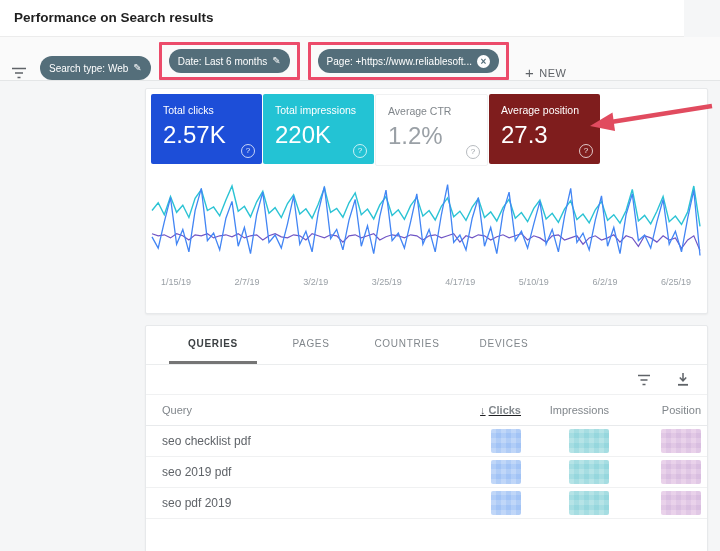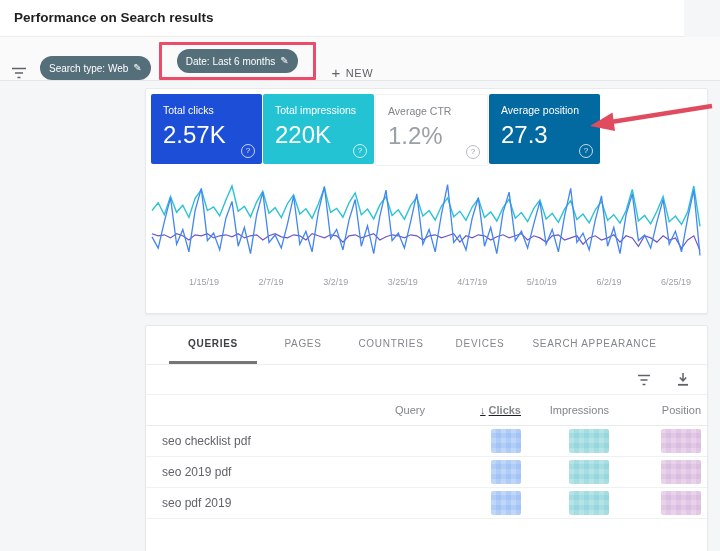--- a/index.html
+++ b/index.html
@@ -14,21 +14,21 @@
   
   .filterbar{position:absolute;left:0;top:37px;width:720px;height:43px;background:#fafafa;
              border-bottom:1px solid #e4e6e7;display:flex;align-items:flex-end;}
   .funnel{margin-left:11px;flex:0 0 auto;}
   .chip{display:inline-flex;align-items:center;gap:5px;height:24px;padding:0 9px;
         background:#546e7a;color:#fff;border-radius:12px;font-size:10px;white-space:nowrap;cursor:pointer;}
   .chip .pencil{font-size:10px;line-height:1;}
   .chip .xcirc{width:13px;height:13px;border-radius:50%;background:#fff;color:#546e7a;
                font-size:10px;font-weight:bold;line-height:13px;text-align:center;}
   .chip1{margin-left:13px;}
-  .anno-box{display:inline-flex;border:3px solid #ec4b6a;padding:4px 15px;margin-left:8px;border-radius:1px;}
+  .anno-box{display:inline-flex;border:3px solid #ec4b6a;padding:4px 7px;margin-left:8px;border-radius:1px;}
   .new-btn{display:inline-flex;align-items:center;gap:5px;margin-left:16px;color:#5f6368;
            font-size:11px;letter-spacing:.5px;cursor:pointer;}
   .new-btn .plus{font-size:15px;line-height:1;}
 
   
   .panel{position:absolute;background:#fff;border:1px solid #e7e9eb;border-radius:2px;
          box-shadow:0 1px 2px rgba(0,0,0,.05);}
   .chart-panel{left:145px;top:88px;width:561px;height:224px;}
   .cards{position:absolute;left:5px;top:5px;display:flex;gap:1px;}
   .mcard{position:relative;width:111px;height:70px;border-radius:2px;color:#fff;cursor:pointer;}
@@ -36,38 +36,38 @@
   .mcard .mvalue{position:absolute;left:12px;top:27px;font-size:24px;font-weight:400;}
   .mcard .help{position:absolute;right:7px;bottom:6px;width:12px;height:12px;border-radius:50%;
                border:1px solid rgba(255,255,255,.75);color:rgba(255,255,255,.9);
                font-size:8px;line-height:12px;text-align:center;}
   .mcard.unselected{background:#fff;border:1px solid #f0f1f2;color:#80868b;}
   .mcard.unselected .mvalue{color:#9aa0a6;}
   .mcard.unselected .help{border-color:#b7bbbf;color:#9aa0a6;}
   .chart-svg{position:absolute;left:5px;top:80px;}
   .xaxis{position:absolute;left:5px;top:188px;width:550px;display:flex;
          justify-content:space-between;padding:0 10px;box-sizing:border-box;}
-  .xaxis span{font-size:9px;color:#9aa0a6;margin-left:28px;}
+  .xaxis span{font-size:9px;color:#9aa0a6;}
 
   
   .table-panel{left:145px;top:325px;width:561px;height:230px;}
   .tabs{display:flex;align-items:stretch;height:38px;border-bottom:1px solid #ebedee;
-        gap:16px;padding-left:23px;}
+        gap:24px;padding-left:23px;}
   .tab{display:flex;align-items:center;justify-content:center;font-size:10px;letter-spacing:.7px;
        color:#80868b;border-bottom:3px solid transparent;box-sizing:border-box;cursor:pointer;}
   .tab.active{color:#3c4043;border-bottom-color:#757575;font-weight:bold;}
   .t-queries{width:88px;}.t-pages{width:60px;}.t-countries{width:84px;}
   .t-devices{width:62px;}.t-search{width:135px;}
   .table-toolbar{height:29px;border-bottom:1px solid #f0f1f2;display:flex;align-items:center;
                  justify-content:flex-end;gap:26px;padding-right:18px;}
   .tool-icon{cursor:pointer;display:inline-flex;}
   .tgrid{display:grid;grid-template-columns:1fr 96px 88px 92px;align-items:center;
          padding:0 6px 0 16px;box-sizing:border-box;}
   .thead{height:31px;border-bottom:1px solid #e8eaec;}
-  .thead span{font-size:11px;color:#80868b;text-align:right;}
+  .thead span{font-size:11px;color:#80868b;}
   .thead .num{text-align:right;}
   .thead .clicks-h{color:#202124;font-weight:bold;text-decoration:underline;}
   .thead .sort{color:#5f6368;font-weight:normal;margin-right:3px;}
   .trow{height:31px;border-bottom:1px solid #f0f1f2;}
   .trow .query{font-size:12px;color:#5f6368;cursor:pointer;}
   .trow .num{text-align:right;}
   .blur{display:inline-block;height:24px;border-radius:2px;vertical-align:middle;}
   .b-clicks{width:30px;background:
      repeating-linear-gradient(90deg,#d9e7fb 0 5px,#c7dcf9 5px 10px),
      repeating-linear-gradient(0deg,#e2edfc 0 5px,#cfe2fb 5px 10px);background-blend-mode:multiply;}
@@ -102,20 +102,26 @@
       <span class="pencil">✎</span>
     </span>
 
     <span class="anno-box">
       <span class="chip">
         <span>Date: Last 6 months</span>
         <span class="pencil">✎</span>
       </span>
     </span>
 
+    <span class="anno-box">
+      <span class="chip">
+        <span>Page: +https://www.reliablesoft...</span>
+        <span class="xcirc">×</span>
+      </span>
+    </span>
 
     <span class="new-btn">
       <span class="plus">+</span>
       <span>NEW</span>
     </span>
   </div>
 
   <div class="panel chart-panel">
     <div class="cards">
       <div class="mcard" style="background:#1d4ed8">
@@ -126,21 +132,21 @@
       <div class="mcard" style="background:#23c3d4">
         <div class="mlabel">Total impressions</div>
         <div class="mvalue">220K</div>
         <div class="help">?</div>
       </div>
       <div class="mcard unselected">
         <div class="mlabel">Average CTR</div>
         <div class="mvalue">1.2%</div>
         <div class="help">?</div>
       </div>
-      <div class="mcard" style="background:#0369a1">
+      <div class="mcard" style="background:#7f1d1d">
         <div class="mlabel">Average position</div>
         <div class="mvalue">27.3</div>
         <div class="help">?</div>
       </div>
     </div>
 
     <svg class="chart-svg" id="chart" width="550" height="102" viewBox="0 0 550 102">
         <polyline points="1.0,41.5 7.2,33.8 13.3,45.7 19.5,27.5 25.6,43.3 31.8,36.3 37.9,48.5 44.1,29.3 50.3,20.5 56.4,41.5 62.6,38.0 68.7,46.8 74.9,31.0 81.0,17.0 87.2,42.2 93.4,37.3 99.5,47.8 105.7,32.8 111.8,22.3 118.0,44.3 124.1,38.7 130.3,48.5 136.5,34.5 142.6,25.8 148.8,45.0 154.9,39.8 161.1,49.2 167.2,35.2 173.4,18.8 179.6,43.3 185.7,39.4 191.9,48.2 198.0,33.8 204.2,24.0 210.3,45.7 216.5,40.1 222.7,49.9 228.8,35.9 235.0,27.5 241.1,46.4 247.3,40.8 253.4,50.3 259.6,36.6 265.8,28.2 271.9,47.1 278.1,41.5 284.2,51.0 290.4,37.3 296.6,28.9 302.7,47.8 308.9,42.2 315.0,51.3 321.2,38.0 327.3,29.6 333.5,48.5 339.7,42.9 345.8,52.0 352.0,38.7 358.1,30.3 364.3,49.2 370.4,43.6 376.6,52.7 382.8,39.4 388.9,31.0 395.1,49.9 401.2,44.3 407.4,53.4 413.5,40.1 419.7,31.7 425.9,50.6 432.0,45.0 438.2,53.8 444.3,40.8 450.5,32.4 456.6,51.3 462.8,45.7 469.0,54.1 475.1,41.5 481.3,20.5 487.4,52.0 493.6,46.4 499.7,54.8 505.9,42.2 512.1,27.5 518.2,52.7 524.4,47.1 530.5,55.5 536.7,42.9 542.8,17.0 549.0,57.3" fill="none" stroke="#2bc3d4" stroke-width="1.4"></polyline>
         <polyline points="1.0,64.7 7.2,66.8 13.3,65.8 19.5,68.9 25.6,64.7 31.8,66.8 37.9,71.0 44.1,65.8 50.3,66.8 56.4,64.7 62.6,68.9 68.7,66.8 74.9,65.8 81.0,67.8 87.2,64.7 93.4,68.9 99.5,66.8 105.7,65.8 111.8,71.0 118.0,66.8 124.1,64.7 130.3,67.8 136.5,68.9 142.6,65.8 148.8,66.8 154.9,71.0 161.1,64.7 167.2,66.8 173.4,68.9 179.6,65.8 185.7,66.8 191.9,73.1 198.0,66.8 204.2,65.8 210.3,68.9 216.5,66.8 222.7,64.7 228.8,71.0 235.0,67.8 241.1,65.8 247.3,66.8 253.4,68.9 259.6,65.8 265.8,66.8 271.9,71.0 278.1,66.8 284.2,65.8 290.4,68.9 296.6,66.8 302.7,64.7 308.9,73.1 315.0,66.8 321.2,68.9 327.3,65.8 333.5,66.8 339.7,71.0 345.8,67.8 352.0,65.8 358.1,68.9 364.3,66.8 370.4,64.7 376.6,71.0 382.8,66.8 388.9,68.9 395.1,73.1 401.2,66.8 407.4,65.8 413.5,71.0 419.7,68.9 425.9,66.8 432.0,75.2 438.2,68.9 444.3,66.8 450.5,71.0 456.6,68.9 462.8,65.8 469.0,73.1 475.1,66.8 481.3,68.9 487.4,77.3 493.6,66.8 499.7,68.9 505.9,73.1 512.1,66.8 518.2,71.0 524.4,68.9 530.5,79.4 536.7,71.0 542.8,66.8 549.0,81.5" fill="none" stroke="#7056c5" stroke-width="1.2"></polyline>
         <polyline points="1.0,67.9 7.2,79.1 13.3,52.9 19.5,28.7 25.6,75.3 31.8,60.4 37.9,82.8 44.1,41.7 50.3,19.3 56.4,71.6 62.6,64.1 68.7,80.9 74.9,49.2 81.0,32.4 87.2,77.2 93.4,58.5 99.5,84.7 105.7,45.5 111.8,23.1 118.0,73.5 124.1,66.0 130.3,79.1 136.5,54.8 142.6,26.8 148.8,75.3 154.9,62.3 161.1,82.8 167.2,43.6 173.4,17.5 179.6,69.7 185.7,60.4 191.9,80.9 198.0,51.1 204.2,30.5 210.3,77.2 216.5,56.7 222.7,84.7 228.8,47.3 235.0,21.2 241.1,71.6 247.3,64.1 253.4,79.1 259.6,52.9 265.8,24.9 271.9,75.3 278.1,60.4 284.2,82.8 290.4,45.5 296.6,15.6 302.7,73.5 308.9,66.0 315.0,80.9 321.2,49.2 327.3,28.7 333.5,77.2 339.7,58.5 345.8,84.7 352.0,43.6 358.1,23.1 364.3,71.6 370.4,62.3 376.6,79.1 382.8,54.8 388.9,32.4 395.1,75.3 401.2,60.4 407.4,82.8 413.5,47.3 419.7,19.3 425.9,73.5 432.0,64.1 438.2,80.9 444.3,51.1 450.5,26.8 456.6,77.2 462.8,58.5 469.0,84.7 475.1,45.5 481.3,24.9 487.4,71.6 493.6,66.0 499.7,79.1 505.9,52.9 512.1,30.5 518.2,75.3 524.4,62.3 530.5,82.8 536.7,49.2 542.8,21.2 549.0,86.5" fill="none" stroke="#4285f4" stroke-width="1.3"></polyline>
@@ -157,21 +163,20 @@
         <span>6/25/19</span>
       </div>
   </div>
 
   <div class="panel table-panel">
     <div class="tabs">
       <div class="tab t-queries active">QUERIES</div>
       <div class="tab t-pages">PAGES</div>
       <div class="tab t-countries">COUNTRIES</div>
       <div class="tab t-devices">DEVICES</div>
-      <div class="tab t-search">SEARCH APPEARANCE</div>
     </div>
 
     <div class="table-toolbar">
       <span class="tool-icon">
         <svg width="14" height="12" viewBox="0 0 14 12">
             <path d="M1 1.5h12M3.5 6h7M5.5 10.5h3" stroke="#5f6368" stroke-width="1.5" fill="none"></path>
           </svg>
       </span>
       <span class="tool-icon">
         <svg width="12" height="13" viewBox="0 0 12 13">

